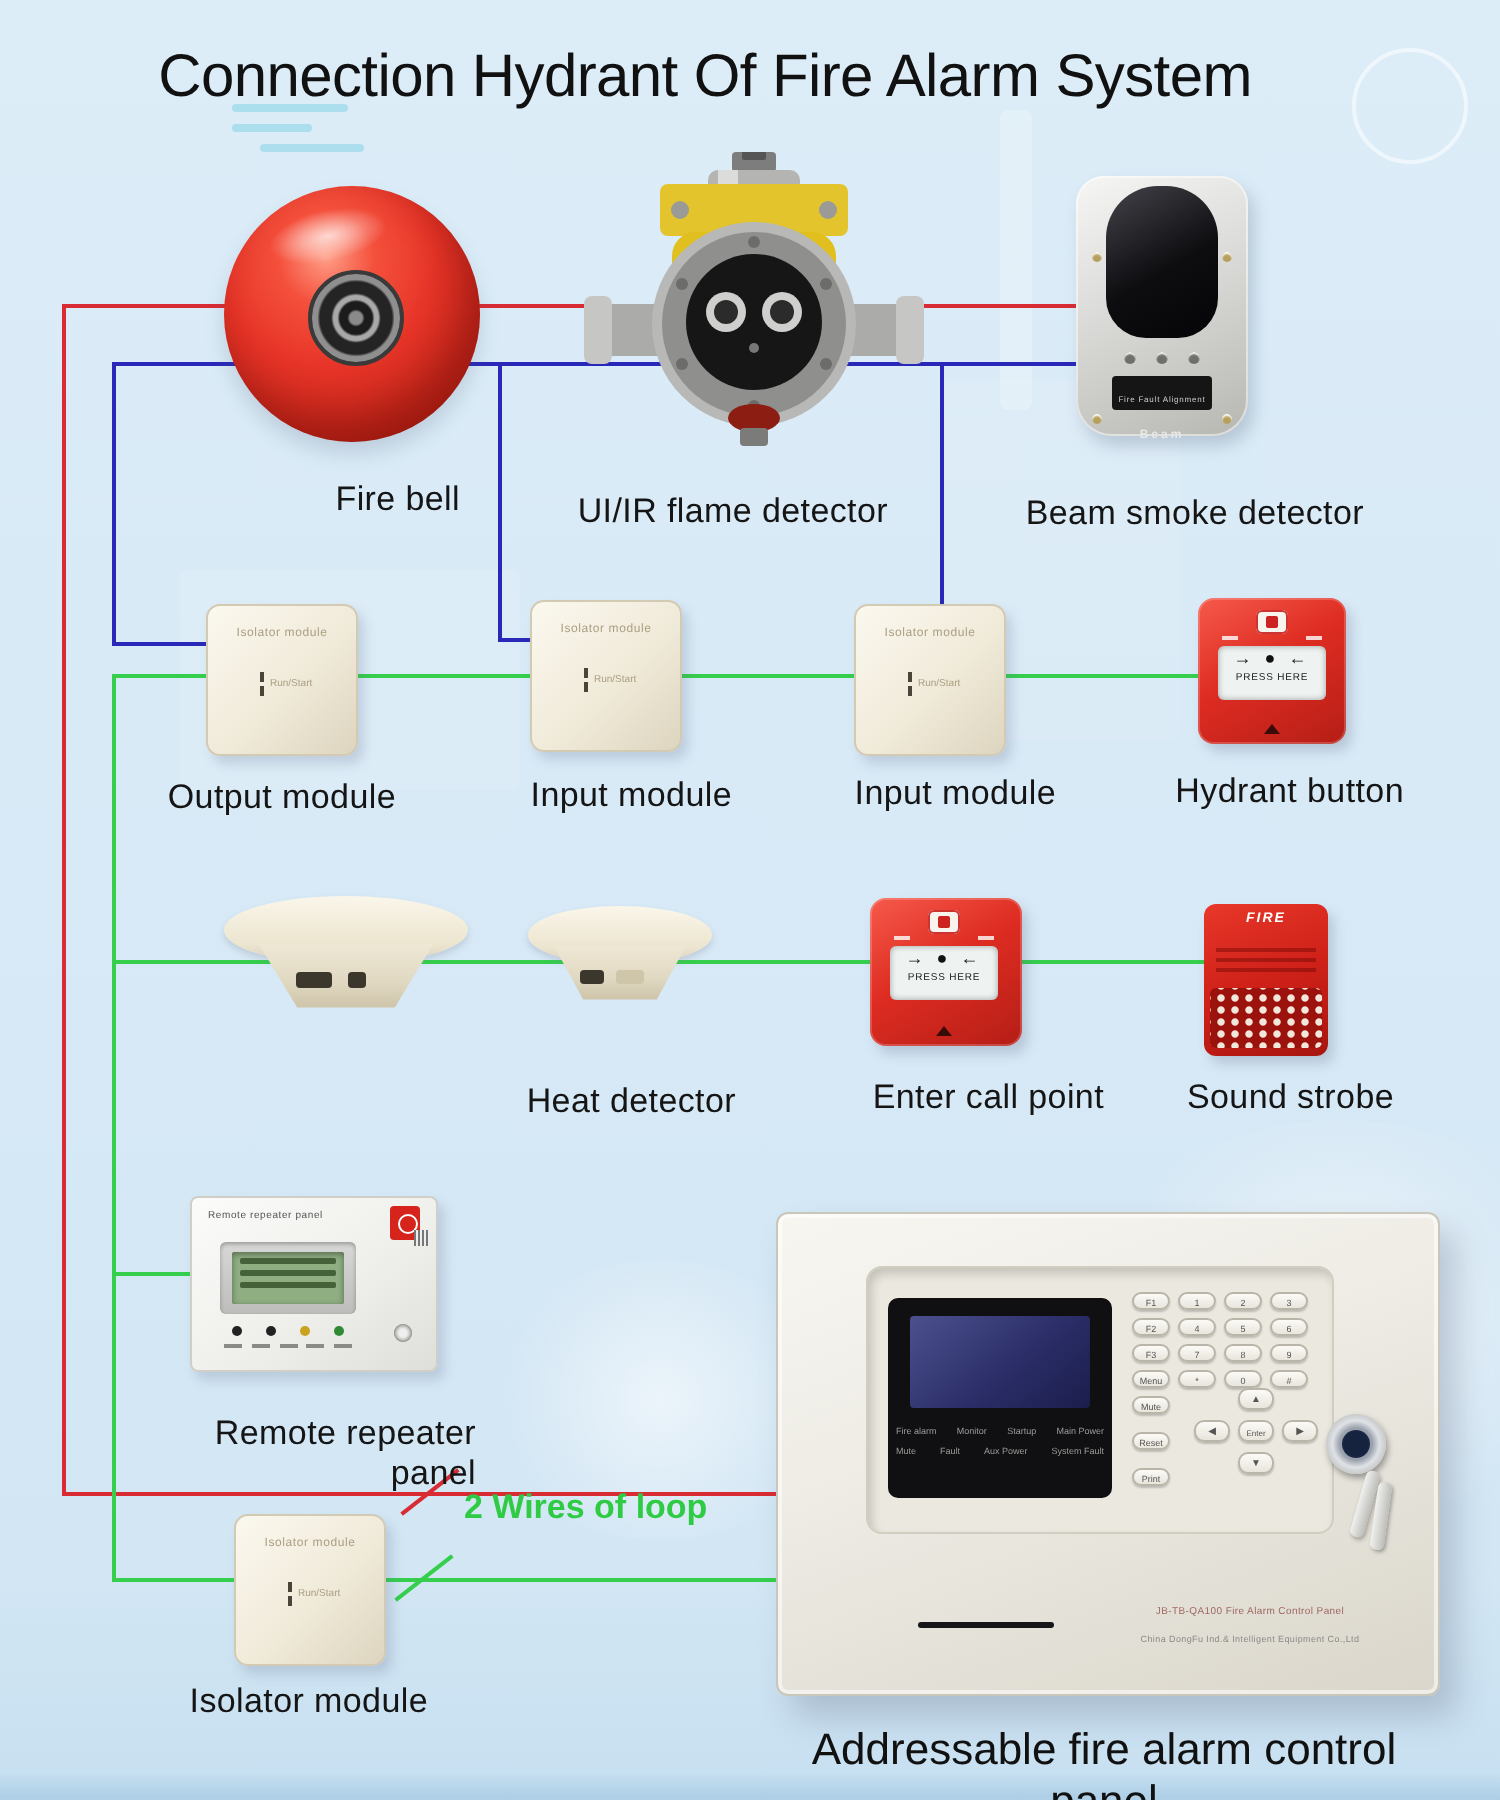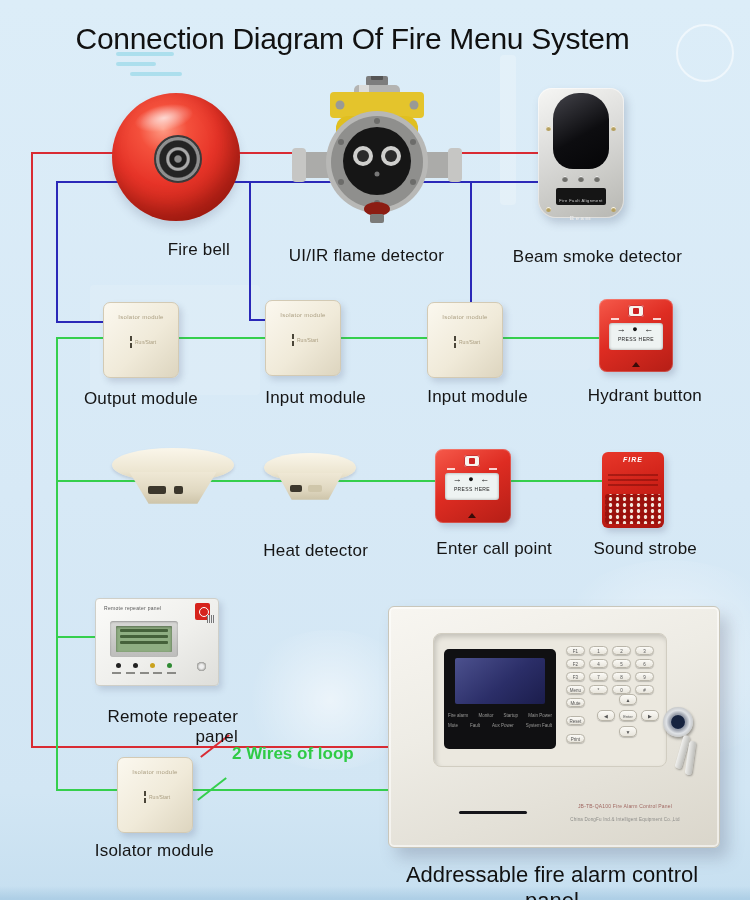--- a/index.html
+++ b/index.html
@@ -144,21 +144,21 @@
   <div class="bg-blob" style="left:540px;top:560px;width:260px;height:200px;"></div>
   <div class="bg-blob" style="left:240px;top:630px;width:180px;height:140px;"></div>
   <div class="bg-rect" style="left:500px;top:55px;width:16px;height:150px;"></div>
   <div class="bg-rect" style="left:90px;top:285px;width:170px;height:110px;opacity:.5;"></div>
   <div class="bg-rect" style="left:470px;top:190px;width:120px;height:180px;opacity:.4;"></div>
   <div class="bg-dash" style="left:116px;top:52px;width:58px;"></div>
   <div class="bg-dash" style="left:116px;top:62px;width:40px;"></div>
   <div class="bg-dash" style="left:130px;top:72px;width:52px;"></div>
   <div class="bg-bottom"></div>
 
-  <div class="title">Connection Diagram Of Fire Menu System</div>
+  <div class="title">Connection Hydrant Of Fire Alarm System</div>
 
   <div class="wire red" style="left:31px;top:152px;width:2px;height:596px;"></div>
   <div class="wire red" style="left:31px;top:152px;width:514px;height:2px;"></div>
   <div class="wire red" style="left:31px;top:746px;width:358px;height:2px;"></div>
   <div class="wire red slash" style="left:197px;top:745px;width:36px;height:2px;"></div>
 
   <div class="wire blue" style="left:56px;top:181px;width:486px;height:2px;"></div>
   <div class="wire blue" style="left:56px;top:181px;width:2px;height:142px;"></div>
   <div class="wire blue" style="left:56px;top:321px;width:52px;height:2px;"></div>
   <div class="wire blue" style="left:249px;top:181px;width:2px;height:140px;"></div>

